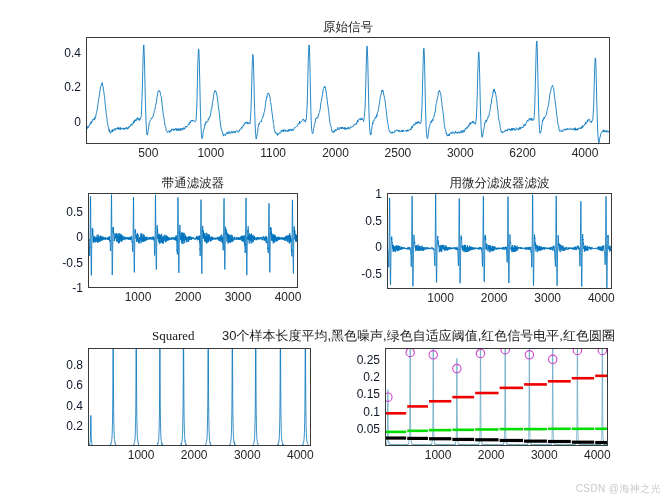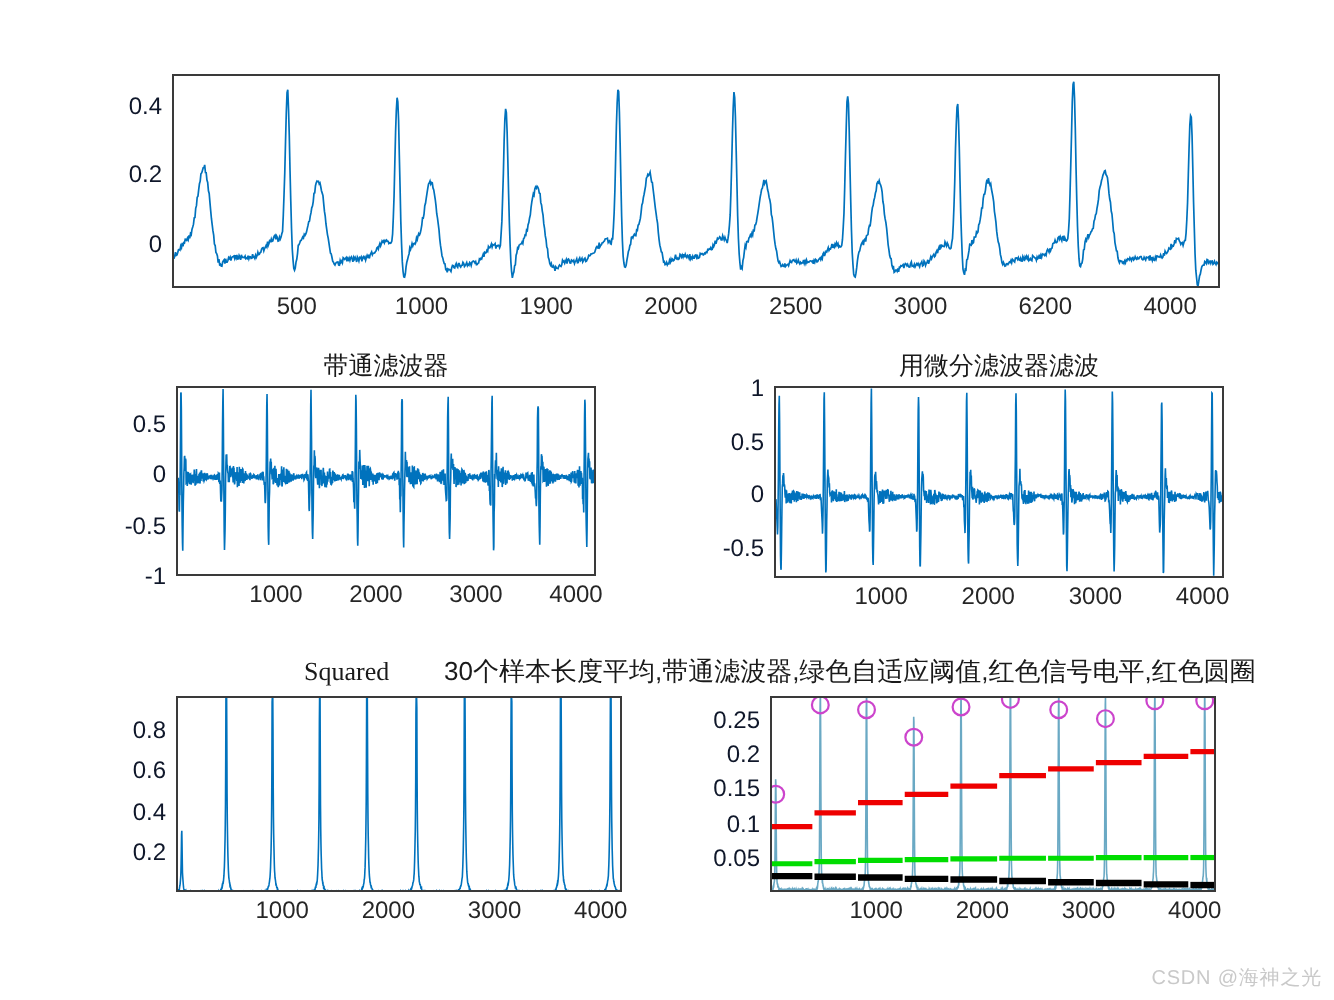--- a/index.html
+++ b/index.html
@@ -96,34 +96,35 @@
     white-space: nowrap;
     line-height: 14px;
   }
 </style>
 </head>
 <body>
 
 <div class="figure">
 
   <div class="subplot" id="sp-original" style="left: 26px; top: 19px; width: 584px; height: 147px;">
+    <div class="sp-title" style="top: 1px; left: 60px; width: 524px;">原始信号</div>
     <div class="axes" id="ax-original" style="left: 60px; top: 18px; width: 524px; height: 107px;">
         <svg width="524" height="107" viewBox="0 0 524 107">
           <path d="M0.00 91.34L0.37 89.96L0.75 88.13L1.12 89.66L1.50 89.43L1.87 88.22L2.25 86.86L2.62 86.73L2.99 87.07L3.37 84.97L3.74 85.84L4.12 83.38L4.49 85.19L4.87 83.34L5.24 83.44L5.61 81.60L5.99 81.68L6.36 82.13L6.74 81.05L7.11 81.92L7.49 79.76L7.86 81.15L8.23 78.82L8.61 79.38L8.98 76.73L9.36 75.50L9.73 74.20L10.11 70.95L10.48 70.75L10.85 66.16L11.23 64.83L11.60 60.65L11.98 60.10L12.35 56.86L12.73 53.82L13.10 52.56L13.47 48.88L13.85 48.44L14.22 47.21L14.60 45.91L14.97 45.82L15.35 44.47L15.72 48.26L16.09 48.32L16.47 52.06L16.84 53.24L17.22 57.39L17.59 58.73L17.97 63.19L18.34 67.35L18.71 71.23L19.09 74.29L19.46 77.36L19.84 79.56L20.21 84.02L20.59 84.76L20.96 88.17L21.33 88.76L21.71 89.98L22.08 93.28L22.46 91.61L22.83 94.35L23.21 94.10L23.58 95.02L23.95 95.08L24.33 93.06L24.70 92.42L25.08 91.92L25.45 93.80L25.83 91.40L26.20 93.05L26.57 93.08L26.95 92.27L27.32 90.75L27.70 91.28L28.07 90.54L28.45 92.22L28.82 90.94L29.19 90.39L29.57 90.29L29.94 89.98L30.32 91.23L30.69 89.56L31.07 90.93L31.44 89.51L31.81 91.45L32.19 91.35L32.56 89.72L32.94 90.58L33.31 91.89L33.69 89.42L34.06 90.76L34.43 90.65L34.81 90.68L35.18 90.81L35.56 90.05L35.93 91.34L36.31 91.04L36.68 91.29L37.05 89.84L37.43 91.46L37.80 90.32L38.18 90.36L38.55 91.20L38.93 91.03L39.30 89.07L39.67 90.59L40.05 90.39L40.42 91.18L40.80 89.64L41.17 90.69L41.55 89.78L41.92 88.11L42.29 89.30L42.67 89.18L43.04 88.34L43.42 88.11L43.79 86.52L44.17 85.99L44.54 85.86L44.91 87.45L45.29 86.28L45.66 85.64L46.04 84.76L46.41 85.48L46.79 82.82L47.16 84.60L47.53 83.60L47.91 81.84L48.28 83.19L48.66 81.56L49.03 82.67L49.41 82.46L49.78 80.93L50.15 79.92L50.53 79.50L50.90 81.63L51.28 79.98L51.65 80.68L52.03 82.57L52.40 82.45L52.77 80.53L53.15 81.53L53.52 80.56L53.90 78.88L54.27 77.80L54.65 69.49L55.02 59.28L55.39 48.19L55.77 32.59L56.14 18.46L56.52 8.33L56.89 6.89L57.27 16.75L57.64 29.72L58.01 47.26L58.39 62.57L58.76 76.11L59.14 86.60L59.51 91.96L59.89 96.20L60.26 97.15L60.63 96.03L61.01 93.07L61.38 91.62L61.76 88.81L62.13 84.61L62.51 84.36L62.88 83.38L63.25 82.30L63.63 82.13L64.00 81.34L64.38 80.46L64.75 80.95L65.13 79.15L65.50 79.67L65.87 79.02L66.25 78.03L66.62 76.32L67.00 74.71L67.37 72.86L67.75 72.55L68.12 70.05L68.49 68.48L68.87 65.91L69.24 65.03L69.62 62.81L69.99 58.63L70.37 58.45L70.74 54.85L71.11 53.36L71.49 52.54L71.86 52.82L72.24 52.67L72.61 53.97L72.99 53.50L73.36 55.25L73.73 57.37L74.11 58.56L74.48 59.80L74.86 63.97L75.23 67.71L75.61 70.07L75.98 73.99L76.35 76.56L76.73 79.28L77.10 81.04L77.48 83.62L77.85 86.03L78.23 88.57L78.60 88.93L78.97 90.61L79.35 92.58L79.72 93.07L80.10 94.06L80.47 94.51L80.85 93.58L81.22 93.27L81.59 93.08L81.97 93.02L82.34 94.53L82.72 94.61L83.09 92.22L83.47 93.23L83.84 92.52L84.21 93.43L84.59 90.85L84.96 91.16L85.34 91.70L85.71 91.27L86.09 90.79L86.46 92.62L86.83 91.19L87.21 91.96L87.58 90.97L87.96 92.26L88.33 90.92L88.71 90.41L89.08 91.53L89.45 92.92L89.83 90.67L90.20 91.56L90.58 90.59L90.95 91.51L91.33 92.98L91.70 90.58L92.07 91.34L92.45 92.52L92.82 90.76L93.20 91.10L93.57 90.47L93.95 92.68L94.32 90.80L94.69 90.34L95.07 91.14L95.44 90.52L95.82 92.07L96.19 90.79L96.57 89.67L96.94 90.47L97.31 89.92L97.69 91.21L98.06 89.47L98.44 88.69L98.81 87.98L99.19 89.42L99.56 88.62L99.93 88.58L100.31 88.49L100.68 87.86L101.06 87.44L101.43 85.99L101.81 85.63L102.18 86.52L102.55 84.87L102.93 83.74L103.30 84.97L103.68 83.88L104.05 82.51L104.43 83.04L104.80 82.43L105.17 83.43L105.55 82.25L105.92 82.67L106.30 82.04L106.67 82.64L107.05 82.65L107.42 83.76L107.79 83.40L108.17 83.61L108.54 83.42L108.92 82.49L109.29 79.09L109.67 70.51L110.04 59.82L110.41 43.78L110.79 28.08L111.16 17.32L111.54 10.86L111.91 12.91L112.29 21.99L112.66 39.68L113.03 55.21L113.41 72.82L113.78 83.94L114.16 92.95L114.53 97.75L114.91 100.41L115.28 100.53L115.65 99.01L116.03 95.40L116.40 93.15L116.78 91.80L117.15 90.18L117.53 88.96L117.90 85.89L118.27 86.73L118.65 85.35L119.02 83.74L119.40 85.02L119.77 83.92L120.15 83.65L120.52 84.08L120.89 83.22L121.27 80.87L121.64 81.76L122.02 79.91L122.39 78.77L122.77 79.40L123.14 78.48L123.51 76.78L123.89 74.61L124.26 70.97L124.64 71.01L125.01 69.03L125.39 64.86L125.76 63.63L126.13 61.07L126.51 58.58L126.88 56.20L127.26 54.09L127.63 53.48L128.01 52.51L128.38 54.04L128.75 53.20L129.13 53.44L129.50 55.96L129.88 56.98L130.25 59.28L130.63 61.75L131.00 64.80L131.37 68.86L131.75 71.11L132.12 73.94L132.50 76.97L132.87 81.41L133.25 84.71L133.62 87.08L133.99 89.86L134.37 90.96L134.74 92.51L135.12 93.81L135.49 93.95L135.87 96.69L136.24 96.57L136.61 98.11L136.99 96.49L137.36 96.90L137.74 96.72L138.11 97.16L138.49 97.77L138.86 95.83L139.23 94.69L139.61 94.86L139.98 95.86L140.36 96.01L140.73 94.52L141.11 93.71L141.48 95.19L141.85 95.68L142.23 93.75L142.60 93.76L142.98 95.07L143.35 95.59L143.73 94.76L144.10 94.65L144.47 93.11L144.85 93.67L145.22 95.28L145.60 94.77L145.97 94.07L146.35 93.25L146.72 94.88L147.09 94.22L147.47 94.62L147.84 93.20L148.22 93.60L148.59 94.76L148.97 93.13L149.34 92.71L149.71 92.50L150.09 92.77L150.46 93.40L150.84 92.81L151.21 94.32L151.59 94.24L151.96 93.68L152.33 93.46L152.71 91.48L153.08 91.84L153.46 91.15L153.83 91.48L154.21 90.27L154.58 89.17L154.95 90.41L155.33 88.20L155.70 88.49L156.08 88.28L156.45 87.14L156.83 87.64L157.20 85.25L157.57 85.88L157.95 85.81L158.32 85.07L158.70 83.98L159.07 85.51L159.45 84.29L159.82 84.56L160.19 84.42L160.57 83.85L160.94 86.28L161.32 84.89L161.69 85.00L162.07 84.61L162.44 84.71L162.81 85.82L163.19 84.78L163.56 78.80L163.94 72.70L164.31 60.94L164.69 48.68L165.06 32.57L165.43 21.66L165.81 16.44L166.18 18.29L166.56 27.98L166.93 42.63L167.31 59.03L167.68 73.31L168.05 84.28L168.43 92.93L168.80 97.85L169.18 100.97L169.55 99.00L169.93 98.03L170.30 94.92L170.67 94.44L171.05 89.62L171.42 88.55L171.80 85.94L172.17 86.31L172.55 84.60L172.92 84.31L173.29 83.98L173.67 83.92L174.04 83.05L174.42 83.78L174.79 81.30L175.17 80.93L175.54 79.44L175.91 79.63L176.29 76.98L176.66 77.29L177.04 74.33L177.41 73.31L177.79 70.97L178.16 69.43L178.53 65.73L178.91 62.89L179.28 60.87L179.66 58.85L180.03 59.56L180.41 56.49L180.78 55.47L181.15 56.10L181.53 55.07L181.90 55.55L182.28 56.59L182.65 58.57L183.03 58.73L183.40 63.33L183.77 64.46L184.15 67.54L184.52 69.60L184.90 73.95L185.27 76.13L185.65 79.95L186.02 81.81L186.39 85.57L186.77 86.37L187.14 90.69L187.52 91.73L187.89 93.76L188.27 94.59L188.64 93.76L189.01 95.42L189.39 95.61L189.76 94.93L190.14 95.65L190.51 97.45L190.89 95.41L191.26 96.02L191.63 96.15L192.01 96.31L192.38 95.12L192.76 94.48L193.13 94.96L193.51 95.22L193.88 94.39L194.25 92.12L194.63 92.85L195.00 92.44L195.38 93.60L195.75 92.63L196.13 91.72L196.50 93.78L196.87 91.74L197.25 91.51L197.62 92.14L198.00 93.46L198.37 93.54L198.75 91.98L199.12 92.28L199.49 92.74L199.87 92.20L200.24 93.75L200.62 92.73L200.99 92.39L201.37 91.40L201.74 93.36L202.11 93.28L202.49 91.64L202.86 90.93L203.24 92.34L203.61 91.90L203.99 91.13L204.36 93.00L204.73 92.26L205.11 91.41L205.48 91.08L205.86 92.75L206.23 92.54L206.61 91.74L206.98 91.11L207.35 89.67L207.73 89.90L208.10 89.79L208.48 88.93L208.85 88.99L209.23 88.74L209.60 88.60L209.97 88.53L210.35 88.14L210.72 87.06L211.10 85.73L211.47 85.29L211.85 85.94L212.22 86.00L212.59 83.37L212.97 85.42L213.34 84.65L213.72 84.35L214.09 83.38L214.47 83.37L214.84 82.81L215.21 82.51L215.59 81.50L215.96 81.36L216.34 81.23L216.71 81.08L217.09 83.25L217.46 82.55L217.83 82.32L218.21 83.86L218.58 84.06L218.96 81.35L219.33 81.41L219.71 75.67L220.08 68.27L220.45 57.12L220.83 40.93L221.20 24.87L221.58 13.37L221.95 6.90L222.33 7.71L222.70 17.97L223.07 33.93L223.45 53.05L223.82 70.01L224.20 82.34L224.57 90.13L224.95 93.51L225.32 95.48L225.69 95.61L226.07 94.60L226.44 92.23L226.82 90.03L227.19 87.75L227.57 86.78L227.94 84.69L228.31 84.19L228.69 80.59L229.06 80.40L229.44 81.00L229.81 79.79L230.19 79.07L230.56 79.70L230.93 79.80L231.31 76.94L231.68 77.19L232.06 74.55L232.43 74.21L232.81 72.75L233.18 71.22L233.55 68.18L233.93 64.46L234.30 63.50L234.68 60.81L235.05 59.13L235.43 57.00L235.80 54.93L236.17 51.13L236.55 50.38L236.92 49.22L237.30 49.75L237.67 49.12L238.05 48.11L238.42 50.56L238.79 53.00L239.17 53.27L239.54 56.51L239.92 59.58L240.29 62.80L240.67 66.02L241.04 68.71L241.41 71.47L241.79 73.70L242.16 78.29L242.54 81.77L242.91 84.58L243.29 86.14L243.66 87.96L244.03 88.17L244.41 90.57L244.78 92.98L245.16 92.77L245.53 94.35L245.91 94.10L246.28 93.19L246.65 94.50L247.03 93.73L247.40 93.88L247.78 92.12L248.15 93.05L248.53 91.44L248.90 92.36L249.27 91.68L249.65 92.35L250.02 92.05L250.40 91.14L250.77 89.32L251.15 91.32L251.52 91.60L251.89 91.01L252.27 91.60L252.64 91.25L253.02 89.11L253.39 89.47L253.77 90.54L254.14 89.53L254.51 90.56L254.89 89.12L255.26 90.62L255.64 89.18L256.01 90.18L256.39 90.80L256.76 89.69L257.13 90.06L257.51 91.15L257.88 89.12L258.26 91.52L258.63 90.73L259.01 91.46L259.38 90.10L259.75 90.97L260.13 91.02L260.50 89.70L260.88 89.51L261.25 90.69L261.63 89.38L262.00 91.18L262.37 91.01L262.75 90.64L263.12 88.74L263.50 89.09L263.87 88.84L264.25 88.82L264.62 89.47L264.99 89.19L265.37 88.48L265.74 88.79L266.12 87.95L266.49 88.19L266.87 86.77L267.24 86.93L267.61 86.42L267.99 86.59L268.36 85.82L268.74 86.78L269.11 86.65L269.49 84.45L269.86 85.30L270.23 84.39L270.61 82.31L270.98 83.93L271.36 82.44L271.73 81.10L272.11 81.50L272.48 81.14L272.85 80.38L273.23 80.84L273.60 82.00L273.98 81.99L274.35 79.87L274.73 80.96L275.10 82.00L275.47 80.66L275.85 81.80L276.22 82.19L276.60 83.50L276.97 81.46L277.35 78.70L277.72 74.53L278.09 69.33L278.47 57.95L278.84 43.87L279.22 28.53L279.59 16.01L279.97 8.03L280.34 10.74L280.71 20.47L281.09 37.15L281.46 53.39L281.84 70.10L282.21 81.35L282.59 89.02L282.96 93.50L283.33 96.81L283.71 95.49L284.08 96.24L284.46 92.32L284.83 90.81L285.21 87.48L285.58 84.73L285.95 85.67L286.33 82.83L286.70 82.75L287.08 82.90L287.45 81.04L287.83 80.50L288.20 79.44L288.57 80.16L288.95 78.66L289.32 79.59L289.70 76.74L290.07 77.78L290.45 74.56L290.82 74.33L291.19 73.00L291.57 70.62L291.94 68.45L292.32 65.90L292.69 63.33L293.07 60.71L293.44 58.82L293.81 56.66L294.19 56.06L294.56 54.16L294.94 51.91L295.31 53.76L295.69 52.69L296.06 52.36L296.43 54.34L296.81 56.89L297.18 58.31L297.56 60.69L297.93 61.99L298.31 64.20L298.68 69.35L299.05 70.60L299.43 73.83L299.80 77.58L300.18 81.27L300.55 84.08L300.93 86.27L301.30 87.49L301.67 90.15L302.05 92.54L302.42 93.35L302.80 92.84L303.17 94.10L303.55 95.23L303.92 95.02L304.29 94.38L304.67 95.02L305.04 95.24L305.42 93.72L305.79 95.18L306.17 94.74L306.54 94.35L306.91 94.19L307.29 94.89L307.66 93.66L308.04 92.34L308.41 93.09L308.79 93.26L309.16 92.28L309.53 91.94L309.91 91.80L310.28 92.66L310.66 92.89L311.03 92.01L311.41 93.60L311.78 93.11L312.15 92.03L312.53 93.28L312.90 93.96L313.28 93.15L313.65 93.75L314.03 93.45L314.40 93.39L314.77 91.97L315.15 93.69L315.52 92.54L315.90 93.77L316.27 92.08L316.65 93.28L317.02 93.00L317.39 93.09L317.77 92.66L318.14 92.43L318.52 92.48L318.89 92.84L319.27 92.53L319.64 93.91L320.01 92.25L320.39 93.14L320.76 91.66L321.14 91.97L321.51 93.01L321.89 92.77L322.26 91.83L322.63 91.49L323.01 91.00L323.38 91.91L323.76 90.66L324.13 91.41L324.51 88.87L324.88 88.31L325.25 90.05L325.63 88.75L326.00 87.63L326.38 87.91L326.75 86.85L327.13 85.73L327.50 87.19L327.87 86.51L328.25 86.56L328.62 85.52L329.00 83.93L329.37 85.97L329.75 84.82L330.12 85.52L330.49 84.03L330.87 84.93L331.24 83.39L331.62 84.52L331.99 83.76L332.37 85.50L332.74 84.94L333.11 85.45L333.49 85.33L333.86 84.78L334.24 81.74L334.61 75.67L334.99 68.56L335.36 55.53L335.73 40.02L336.11 25.91L336.48 12.90L336.86 10.20L337.23 13.74L337.61 27.36L337.98 45.63L338.35 62.06L338.73 77.05L339.10 88.10L339.48 94.27L339.85 99.18L340.23 100.26L340.60 100.50L340.97 98.69L341.35 95.85L341.72 92.31L342.10 89.76L342.47 88.00L342.85 87.42L343.22 85.67L343.59 84.33L343.97 83.47L344.34 82.80L344.72 84.59L345.09 81.98L345.47 81.50L345.84 82.82L346.21 79.94L346.59 79.52L346.96 79.26L347.34 76.16L347.71 74.74L348.09 74.84L348.46 71.98L348.83 68.43L349.21 65.72L349.58 64.67L349.96 62.13L350.33 60.82L350.71 58.52L351.08 57.43L351.45 53.82L351.83 53.04L352.20 53.45L352.58 52.32L352.95 53.87L353.33 54.54L353.70 55.84L354.07 58.02L354.45 62.76L354.82 64.58L355.20 69.02L355.57 71.48L355.95 73.28L356.32 76.20L356.69 80.09L357.07 84.38L357.44 86.80L357.82 89.65L358.19 90.97L358.57 91.36L358.94 94.64L359.31 95.85L359.69 94.86L360.06 98.17L360.44 97.82L360.81 97.03L361.19 97.01L361.56 97.63L361.93 96.21L362.31 97.95L362.68 95.62L363.06 95.71L363.43 94.81L363.81 94.98L364.18 94.75L364.55 94.29L364.93 96.03L365.30 94.50L365.68 93.73L366.05 93.98L366.43 94.81L366.80 94.16L367.17 95.19L367.55 95.56L367.92 95.51L368.30 93.79L368.67 92.95L369.05 95.09L369.42 94.87L369.79 95.27L370.17 94.17L370.54 95.47L370.92 94.71L371.29 93.85L371.67 94.43L372.04 93.71L372.41 94.59L372.79 95.40L373.16 93.73L373.54 93.62L373.91 92.88L374.29 94.94L374.66 94.65L375.03 92.43L375.41 93.03L375.78 94.71L376.16 93.61L376.53 93.29L376.91 91.90L377.28 93.93L377.65 92.69L378.03 91.75L378.40 90.36L378.78 91.40L379.15 90.31L379.53 89.76L379.90 89.16L380.27 90.42L380.65 89.96L381.02 88.15L381.40 87.41L381.77 88.59L382.15 86.61L382.52 85.59L382.89 86.99L383.27 84.25L383.64 85.51L384.02 84.74L384.39 85.09L384.77 85.16L385.14 85.25L385.51 82.99L385.89 83.94L386.26 84.95L386.64 83.51L387.01 84.32L387.39 85.52L387.76 86.28L388.13 86.36L388.51 86.03L388.88 83.28L389.26 81.14L389.63 74.39L390.01 64.51L390.38 52.65L390.75 36.31L391.13 24.49L391.50 15.71L391.88 13.97L392.25 22.04L392.63 35.54L393.00 52.48L393.37 68.57L393.75 80.15L394.12 89.79L394.50 96.54L394.87 98.30L395.25 99.39L395.62 96.66L395.99 96.94L396.37 91.91L396.74 91.60L397.12 89.58L397.49 87.35L397.87 84.14L398.24 84.35L398.61 84.57L398.99 82.03L399.36 83.68L399.74 83.31L400.11 80.57L400.49 80.61L400.86 80.42L401.23 78.00L401.61 78.51L401.98 77.98L402.36 74.40L402.73 73.76L403.11 71.71L403.48 69.27L403.85 66.07L404.23 66.04L404.60 61.27L404.98 59.20L405.35 59.03L405.73 57.03L406.10 53.78L406.47 51.89L406.85 53.81L407.22 51.03L407.60 53.44L407.97 54.45L408.35 53.80L408.72 56.50L409.09 58.38L409.47 60.43L409.84 62.93L410.22 67.76L410.59 70.22L410.97 73.23L411.34 77.57L411.71 80.48L412.09 82.90L412.46 83.92L412.84 86.00L413.21 89.35L413.59 90.81L413.96 93.30L414.33 94.18L414.71 93.14L415.08 94.04L415.46 95.06L415.83 94.94L416.21 93.84L416.58 93.79L416.95 94.26L417.33 93.66L417.70 92.95L418.08 93.23L418.45 92.23L418.83 93.37L419.20 91.65L419.57 92.06L419.95 92.62L420.32 92.98L420.70 91.06L421.07 90.93L421.45 91.00L421.82 91.71L422.19 90.75L422.57 91.98L422.94 92.15L423.32 91.07L423.69 92.51L424.07 92.54L424.44 90.21L424.81 90.98L425.19 92.55L425.56 90.42L425.94 91.13L426.31 90.07L426.69 91.32L427.06 90.41L427.43 92.36L427.81 91.92L428.18 91.31L428.56 92.09L428.93 92.38L429.31 89.77L429.68 90.17L430.05 90.51L430.43 90.97L430.80 91.02L431.18 92.14L431.55 90.43L431.93 91.29L432.30 90.77L432.67 89.37L433.05 91.36L433.42 89.65L433.80 90.63L434.17 89.00L434.55 89.30L434.92 89.12L435.29 89.70L435.67 89.09L436.04 89.68L436.42 87.46L436.79 86.68L437.17 87.33L437.54 88.15L437.91 86.15L438.29 87.38L438.66 86.29L439.04 86.04L439.41 83.80L439.79 83.50L440.16 83.48L440.53 82.10L440.91 83.24L441.28 83.26L441.66 82.84L442.03 80.82L442.41 80.43L442.78 81.62L443.15 80.41L443.53 81.49L443.90 82.36L444.28 80.32L444.65 80.23L445.03 82.42L445.40 80.83L445.77 81.88L446.15 82.50L446.52 82.23L446.90 81.30L447.27 77.38L447.65 71.11L448.02 58.60L448.39 44.27L448.77 28.88L449.14 12.79L449.52 4.17L449.89 2.93L450.27 11.08L450.64 25.86L451.01 45.64L451.39 61.96L451.76 75.21L452.14 85.06L452.51 91.34L452.89 94.96L453.26 95.34L453.63 93.89L454.01 93.50L454.38 91.48L454.76 87.01L455.13 86.68L455.51 82.97L455.88 81.59L456.25 82.35L456.63 80.75L457.00 79.11L457.38 80.67L457.75 79.52L458.13 78.96L458.50 77.90L458.87 77.53L459.25 76.39L459.62 76.19L460.00 72.64L460.37 71.69L460.75 69.43L461.12 68.89L461.49 66.16L461.87 64.13L462.24 61.59L462.62 57.31L462.99 55.65L463.37 54.43L463.74 52.37L464.11 51.11L464.49 49.53L464.86 48.70L465.24 47.49L465.61 47.29L465.99 49.30L466.36 49.83L466.73 50.80L467.11 54.19L467.48 58.57L467.86 61.51L468.23 63.10L468.61 67.51L468.98 69.01L469.35 73.11L469.73 77.63L470.10 78.78L470.48 83.28L470.85 85.36L471.23 87.46L471.60 87.61L471.97 90.90L472.35 92.47L472.72 93.42L473.10 92.36L473.47 92.52L473.85 92.53L474.22 93.46L474.59 93.11L474.97 93.80L475.34 92.51L475.72 93.39L476.09 91.91L476.47 92.30L476.84 91.36L477.21 91.53L477.59 92.02L477.96 90.84L478.34 91.56L478.71 92.29L479.09 90.96L479.46 90.76L479.83 92.03L480.21 91.57L480.58 90.39L480.96 91.31L481.33 91.68L481.71 90.79L482.08 91.37L482.45 91.34L482.83 90.56L483.20 90.31L483.58 90.30L483.95 91.54L484.33 91.93L484.70 91.80L485.07 90.60L485.45 91.33L485.82 92.00L486.20 90.61L486.57 90.88L486.95 90.74L487.32 90.46L487.69 92.33L488.07 89.69L488.44 92.17L488.82 90.60L489.19 92.24L489.57 91.02L489.94 91.93L490.31 92.18L490.69 90.51L491.06 91.51L491.44 89.98L491.81 90.02L492.19 90.44L492.56 90.42L492.93 90.62L493.31 89.42L493.68 90.44L494.06 91.03L494.43 90.61L494.81 88.60L495.18 89.86L495.55 87.57L495.93 88.37L496.30 88.72L496.68 88.16L497.05 87.43L497.43 86.07L497.80 86.45L498.17 86.63L498.55 83.94L498.92 85.62L499.30 84.78L499.67 84.97L500.05 83.97L500.42 82.07L500.79 83.71L501.17 81.22L501.54 81.47L501.92 81.42L502.29 81.19L502.67 82.45L503.04 83.07L503.41 84.16L503.79 83.48L504.16 83.28L504.54 84.74L504.91 83.33L505.29 82.25L505.66 82.22L506.03 78.55L506.41 71.85L506.78 63.35L507.16 49.36L507.53 36.25L507.91 24.56L508.28 19.86L508.65 20.66L509.03 29.90L509.40 45.84L509.78 63.00L510.15 76.03L510.53 89.06L510.90 97.09L511.27 100.75L511.65 104.42L512.02 104.87L512.40 102.61L512.77 100.01L513.15 99.07L513.52 97.10L513.89 95.38L514.27 94.77L514.64 94.50L515.02 94.52L515.39 92.74L515.77 93.09L516.14 93.73L516.51 91.73L516.89 91.92L517.26 94.13L517.64 92.66L518.01 92.54L518.39 93.70L518.76 92.65L519.13 92.56L519.51 94.15L519.88 93.80L520.26 92.65L520.63 93.63L521.01 94.33L521.38 93.17L521.75 93.61L522.13 93.99L522.50 92.17L522.88 92.36L523.25 93.44L523.63 93.68L524.00 92.92" fill="none" stroke="#0072BD" stroke-width="0.85"></path>
         </svg>
       </div>
     <div class="ytick-col" id="yt-original" style="left: 0px; top: 18px; width: 55px; height: 107px;">
         <div class="ytick" style="top: 84.5645px;">0</div>
         <div class="ytick" style="top: 50.0484px;">0.2</div>
         <div class="ytick" style="top: 15.5323px;">0.4</div>
       </div>
     <div class="xtick-row" id="xt-original" style="left: 60px; top: 128px; width: 524px;">
         <div class="xtick" style="left: 62.381px;">500</div>
         <div class="xtick" style="left: 124.762px;">1000</div>
-        <div class="xtick" style="left: 187.143px;">1900</div>
+        <div class="xtick" style="left: 187.143px;">1100</div>
         <div class="xtick" style="left: 249.524px;">2000</div>
         <div class="xtick" style="left: 311.905px;">2500</div>
         <div class="xtick" style="left: 374.286px;">3000</div>
         <div class="xtick" style="left: 436.667px;">6200</div>
         <div class="xtick" style="left: 499.048px;">4000</div>
       </div>
   </div>
 
   <div class="subplot" id="sp-bandpass" style="left: 28px; top: 175px; width: 270px; height: 135px;">
     <div class="sp-title" style="top: 1px; left: 60px; width: 210px;">带通滤波器</div>
@@ -242,16 +243,16 @@
       </div>
     <div class="xtick-row" id="xt-integrated" style="left: 60px; top: 119px; width: 223px;">
         <div class="xtick" style="left: 53.0952px;">1000</div>
         <div class="xtick" style="left: 106.19px;">2000</div>
         <div class="xtick" style="left: 159.286px;">3000</div>
         <div class="xtick" style="left: 212.381px;">4000</div>
       </div>
   </div>
 
   <div class="title-overlap-left" id="title-squared" style="left: 152px; top: 329px;">Squared</div>
-  <div class="title-overlap-right" id="title-integrated" style="left: 222px; top: 329px;">30个样本长度平均,带通滤波器,绿色自适应阈值,红色信号电平,红色圆圈</div>
+  <div class="title-overlap-right" id="title-integrated" style="left: 222px; top: 329px;">30个样本长度平均,黑色噪声,绿色自适应阈值,红色信号电平,红色圆圈</div>
 
   <div class="watermark">CSDN @海神之光</div>
 </div>
 
 </body></html>

